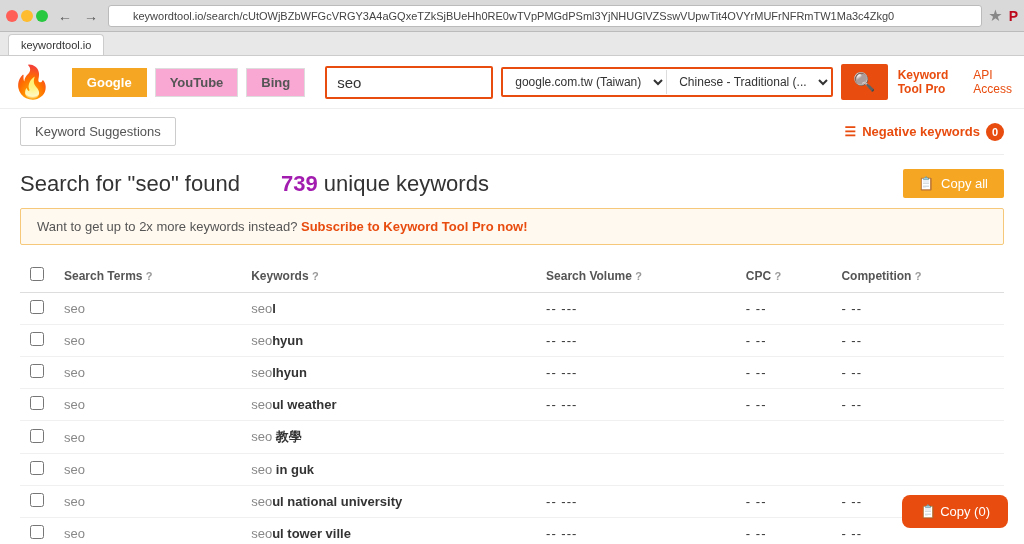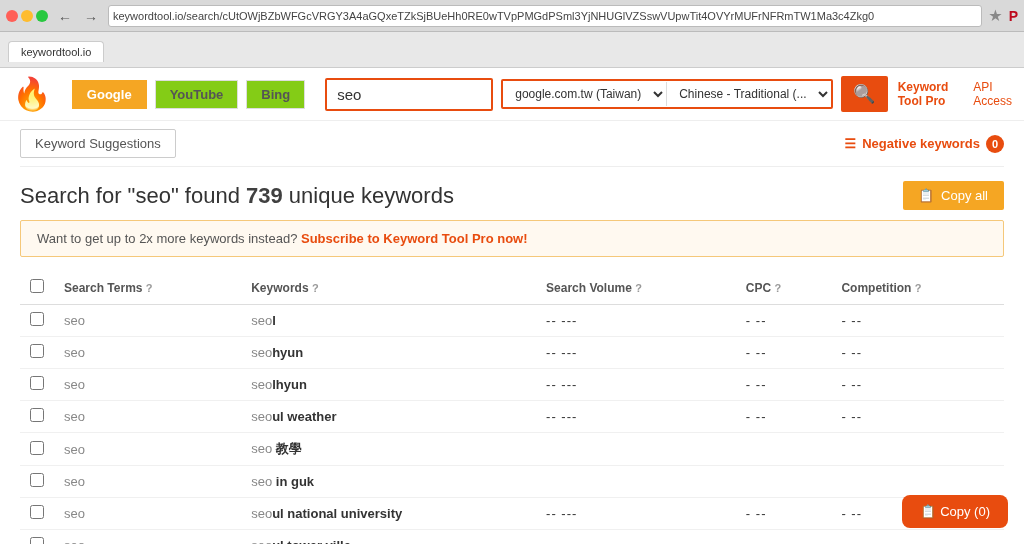--- a/index.html
+++ b/index.html
@@ -20,39 +20,39 @@
     .btn-close { background: #ff5f57; }
     .btn-min { background: #febc2e; }
     .btn-max { background: #28c840; }
     .browser-nav { display: flex; gap: 4px; }
     .nav-arrow { background: none; border: none; cursor: pointer; font-size: 14px; color: #555; padding: 0 4px; }
     .address-bar {
       flex: 1;
       background: #fff;
       border: 1px solid #bbb;
       border-radius: 3px;
-      padding: 2px 4px;
+      padding: 2px 24px;
       font-size: 12px;
       color: #333;
       height: 22px;
       display: flex;
       align-items: center;
     }
     .browser-actions { display: flex; gap: 6px; align-items: center; }
     .star-icon, .pinterest-icon { font-size: 16px; color: #888; cursor: pointer; }
     .pinterest-icon { color: #bd081c; font-weight: bold; }
 
     
     .tab-bar {
       background: #e8e8e8;
       padding: 4px 8px 0;
       display: flex;
-      align-items: center;
+      align-items: flex-end;
       border-bottom: 1px solid #ccc;
-      height: 36px;
+      height: 24px;
     }
     .browser-tab {
       background: #fff;
       border: 1px solid #ccc;
       border-bottom: none;
       border-radius: 4px 4px 0 0;
       padding: 4px 12px;
       font-size: 11px;
       color: #333;
       cursor: pointer;
@@ -70,21 +70,21 @@
     .logo { display: flex; align-items: center; }
     .logo-flame { font-size: 32px; color: #e84c0f; line-height: 1; }
     .nav-tabs { display: flex; gap: 8px; margin-left: 10px; }
     .nav-tab {
       padding: 6px 14px;
       border: 1px solid #ddd;
       cursor: pointer;
       font-size: 13px;
       font-weight: bold;
       color: #555;
-      background: #84cc16;
+      background: #f9a8d4;
     }
     .nav-tab.active { background: #f5a623; color: #fff; border-color: #f5a623; }
 
     .search-area {
       display: flex;
       align-items: center;
       gap: 8px;
       flex: 1;
       margin-left: 10px;
     }
@@ -177,21 +177,21 @@
     }
 
     
     .results-header {
       display: flex;
       align-items: center;
       justify-content: space-between;
       padding: 14px 0 10px;
     }
     .results-title { font-size: 22px; color: #333; font-weight: normal; }
-    .results-title strong { font-weight: bold; color: #404040; }
+    .results-title strong { font-weight: bold; color: #a21caf; margin-left: 35px; }
     .copy-all-btn {
       background: #f5a623;
       color: #fff;
       border: none;
       border-radius: 2px;
       padding: 7px 16px;
       cursor: pointer;
       font-size: 13px;
       display: flex;
       align-items: center;

